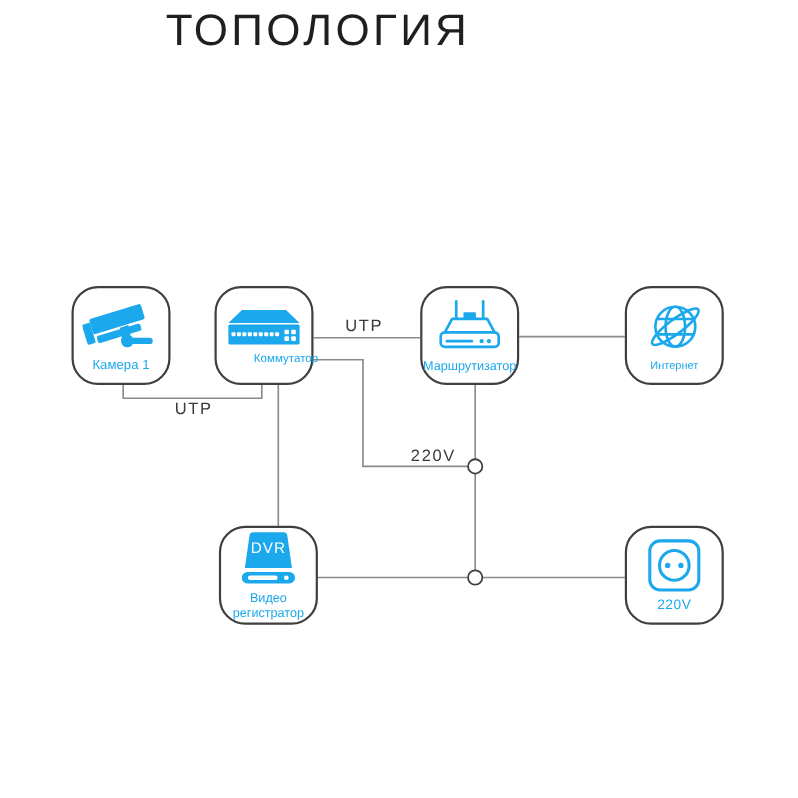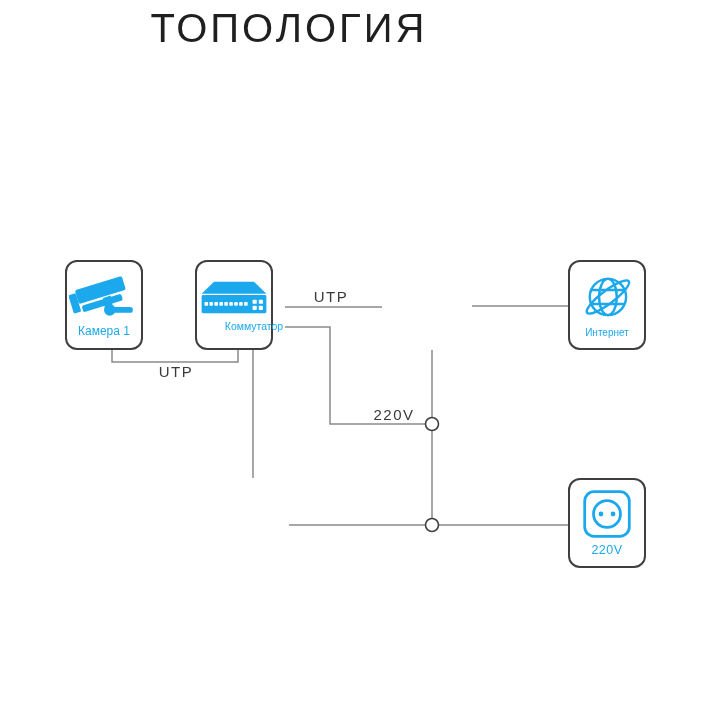--- a/index.html
+++ b/index.html
@@ -19,24 +19,24 @@
     letter-spacing: 3px;
     color: #1f1f1f;
   }
   .canvas { position: absolute; left: 0; top: 0; width: 725px; height: 725px; }
   svg.wires { position: absolute; left: 0; top: 0; }
   .wire { stroke: var(--wire, #8a8a8a); stroke-width: 1.5; fill: none; }
   .junction { fill: #ffffff; stroke: var(--box-border, #3f3f3f); stroke-width: 1.6; }
 
   .node {
     position: absolute;
-    width: 78px; height: 90px;
+    width: 90px; height: 90px;
     box-sizing: border-box;
     border: 2px solid var(--box-border, #3f3f3f);
-    border-radius: 12px;
+    border-radius: 24px;
     background: #fff;
     display: flex; flex-direction: column;
     align-items: center; justify-content: center;
   }
   .node .label {
     color: var(--accent, #1ba8ec);
     white-space: nowrap;
     margin-top: 3px;
     line-height: 1.25;
   }
@@ -128,32 +128,55 @@
       <rect class="ic-white" x="43.4" y="26.3" width="3.8" height="3.8" rx="0.9"></rect>
       <rect class="ic-white" x="48.6" y="26.3" width="3.8" height="3.8" rx="0.9"></rect>
       <rect class="ic-white" x="57.5" y="23.8" width="4.4" height="4.4" rx="0.9"></rect>
       <rect class="ic-white" x="64" y="23.8" width="4.4" height="4.4" rx="0.9"></rect>
       <rect class="ic-white" x="57.5" y="30.2" width="4.4" height="4.4" rx="0.9"></rect>
       <rect class="ic-white" x="64" y="30.2" width="4.4" height="4.4" rx="0.9"></rect>
     </svg>
     <span class="label">Коммутатор</span>
   </div>
 
+  <div class="node node-router">
+    <svg viewBox="0 0 68 56" width="64" height="53">
+      <path class="ic-stroke" d="M21,4 V20"></path>
+      <path class="ic-stroke" d="M47,4 V20"></path>
+      <path class="ic-stroke" d="M10,34 L17,21 H51 L58,34"></path>
+      <rect class="ic-fill" x="28" y="14.5" width="12" height="6.5" rx="1"></rect>
+      <rect class="ic-stroke" x="6" y="34" width="56" height="14" rx="4"></rect>
+      <path class="ic-stroke" d="M12,42.5 H36"></path>
+      <circle class="ic-fill" cx="45.5" cy="42.5" r="2"></circle>
+      <circle class="ic-fill" cx="52.5" cy="42.5" r="2"></circle>
+    </svg>
+    <span class="label">Маршрутизатор</span>
+  </div>
 
   <div class="node node-internet">
     <svg viewBox="0 0 64 58" width="60" height="54">
       <circle class="ic-stroke" cx="33" cy="29" r="19.5"></circle>
       <ellipse class="ic-stroke" cx="33" cy="29" rx="9.5" ry="19.5"></ellipse>
       <path class="ic-stroke" d="M16,21.5 H50"></path>
       <path class="ic-stroke" d="M16,36.5 H50"></path>
       <ellipse class="ic-stroke" cx="33" cy="29" rx="28" ry="7" transform="rotate(-37 33 29)"></ellipse>
     </svg>
     <span class="label">Интернет</span>
   </div>
 
+  <div class="node node-dvr">
+    <svg viewBox="0 0 64 58" width="60" height="54">
+      <path class="ic-fill" d="M17,3 H47 Q50,3 50.4,6 L55,38 H9 L13.6,6 Q14,3 17,3 Z"></path>
+      <text class="dvr-text" x="32" y="23" text-anchor="middle">DVR</text>
+      <rect class="ic-fill" x="6" y="42" width="52" height="11" rx="5.5"></rect>
+      <rect class="ic-white" x="12" y="45.2" width="29" height="4.6" rx="2.3"></rect>
+      <circle class="ic-white" cx="49.5" cy="47.5" r="2.3"></circle>
+    </svg>
+    <span class="label"><span>Видео</span><br><span>регистратор</span></span>
+  </div>
 
   <div class="node node-outlet">
     <svg viewBox="0 0 56 56" width="52" height="52">
       <rect class="ic-stroke3" x="4" y="4" width="48" height="48" rx="10"></rect>
       <circle class="ic-stroke3" cx="28" cy="28" r="14.5"></circle>
       <circle class="ic-fill" cx="21.5" cy="28" r="2.6"></circle>
       <circle class="ic-fill" cx="34.5" cy="28" r="2.6"></circle>
     </svg>
     <span class="label">220V</span>
   </div>

